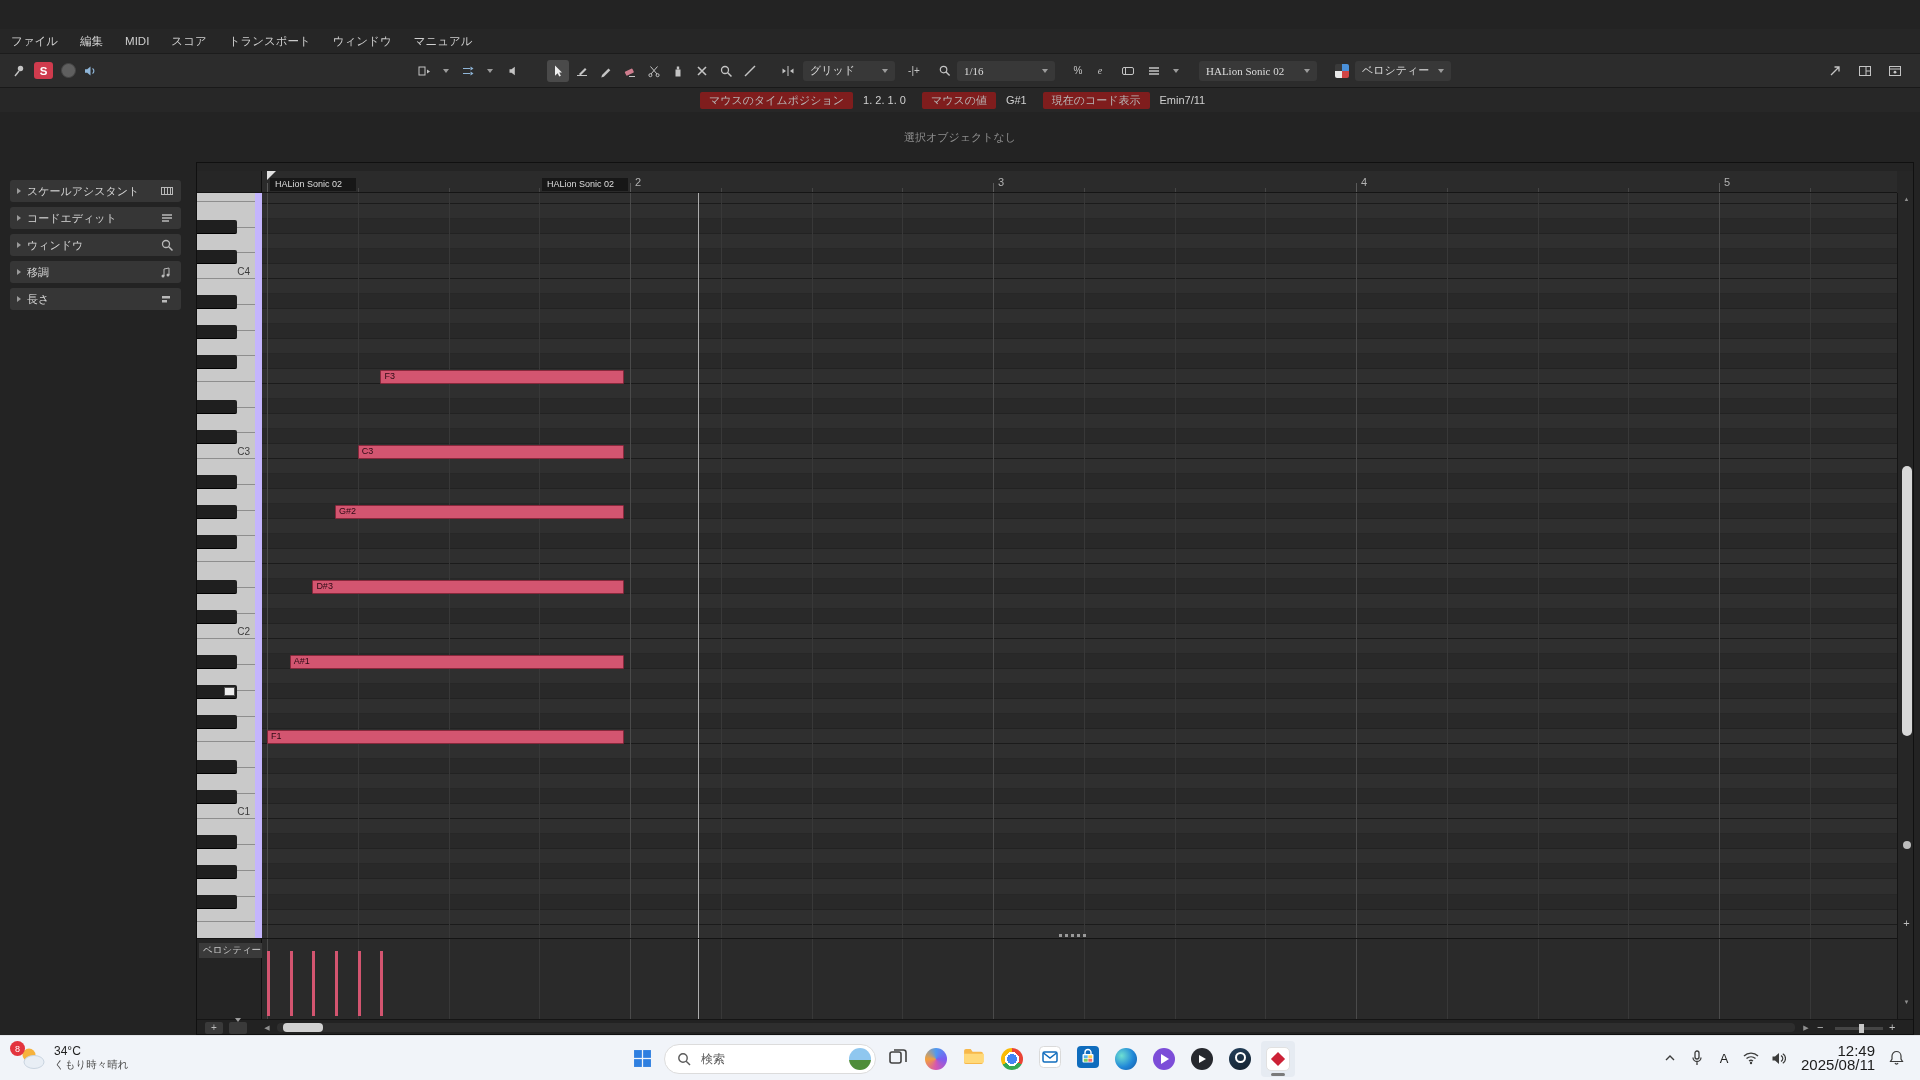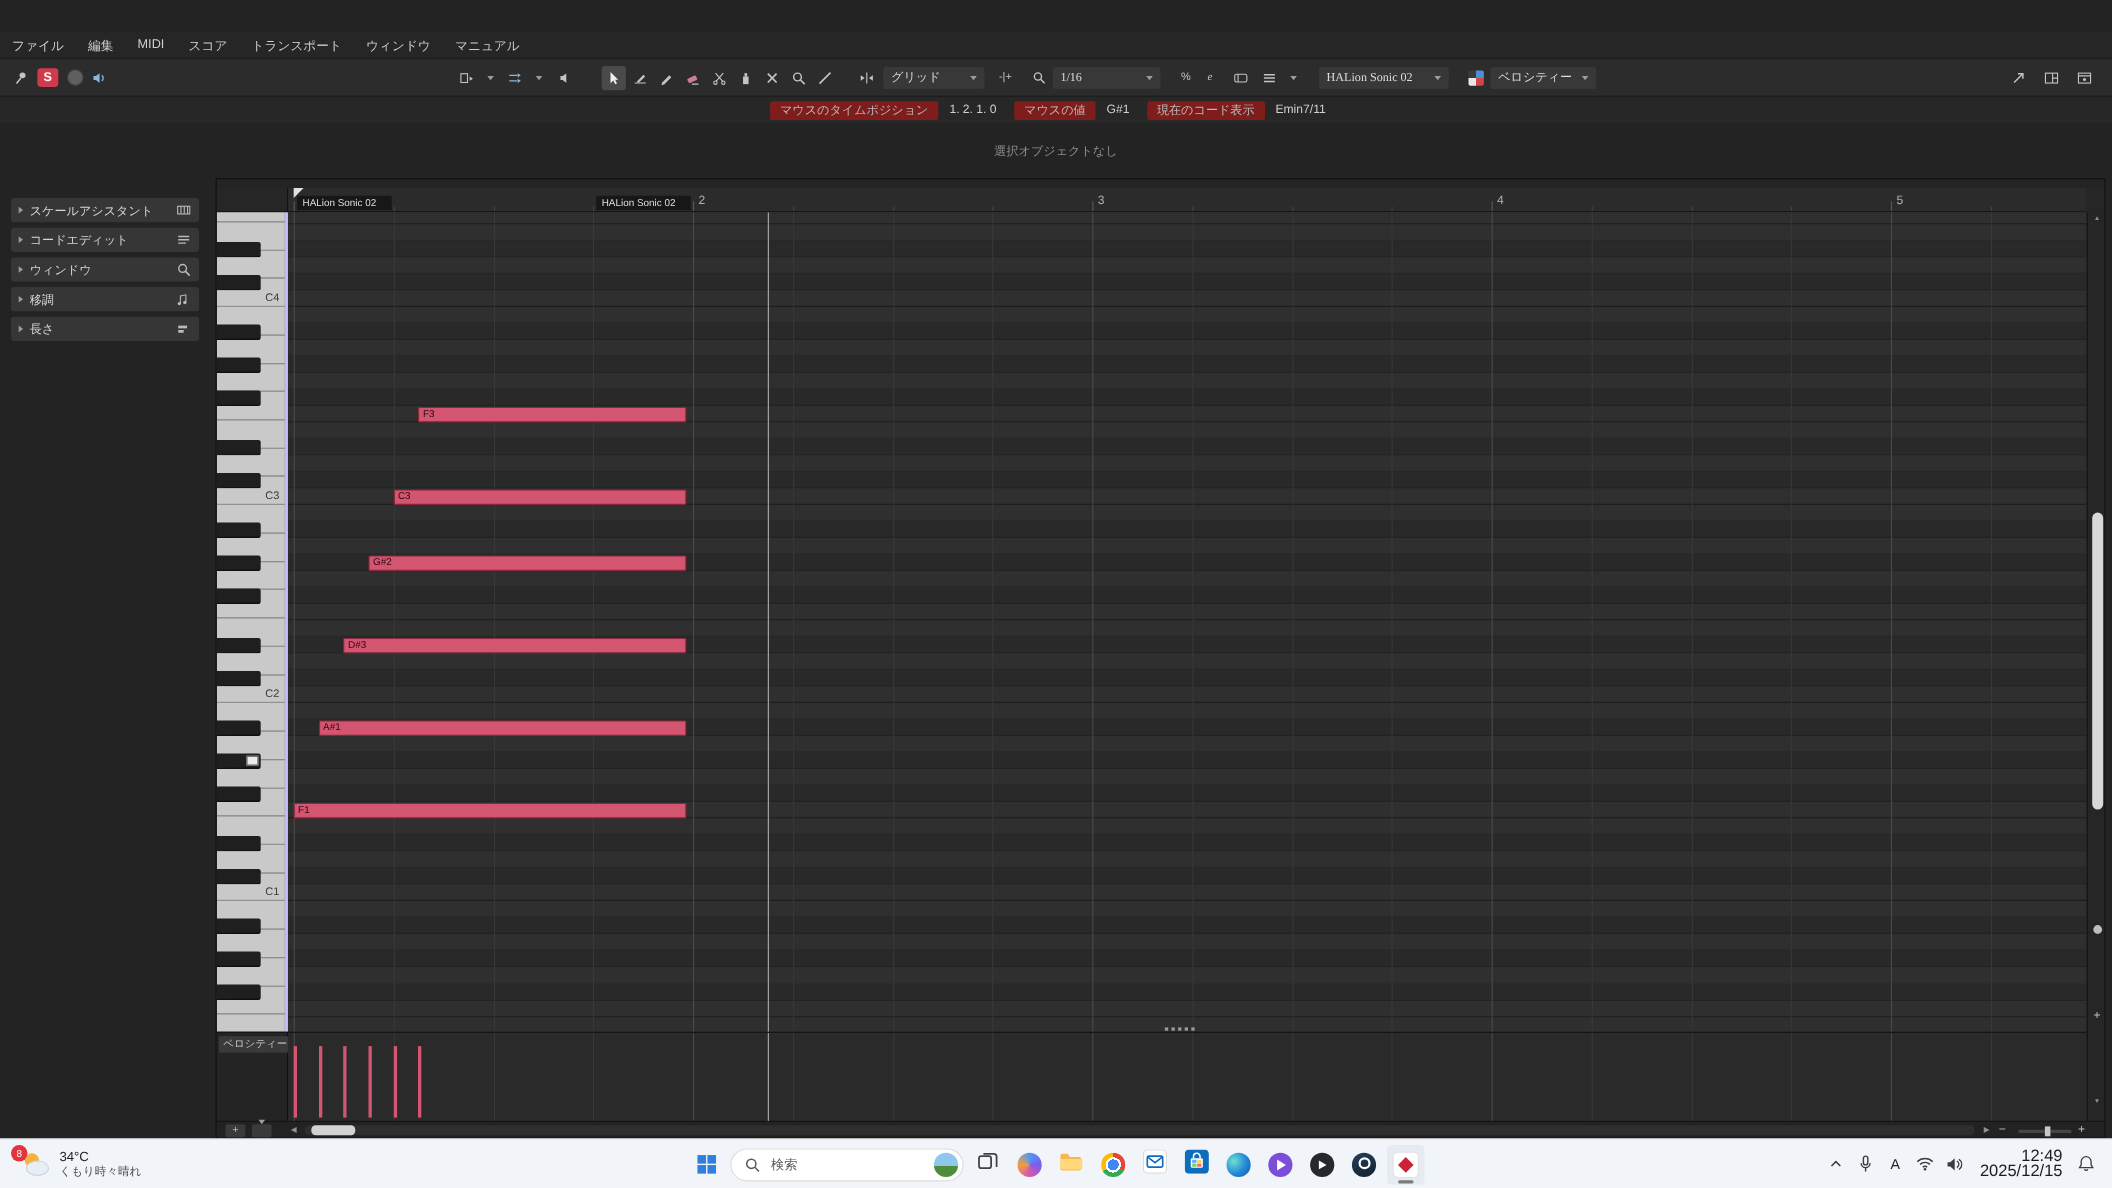--- a/index.html
+++ b/index.html
@@ -53,21 +53,21 @@
   .topstrip{position:absolute;left:0;top:0;width:100%;height:8px;background:#242424;}
   .keys-corner{position:absolute;left:0;top:8px;width:65px;height:22px;background:#262626;border-right:1px solid #0f0f0f;border-bottom:1px solid #151515;box-sizing:border-box;}
   .vs-corner{position:absolute;left:1700px;top:8px;width:18px;height:22px;background:#262626;}
   .ruler{position:absolute;left:65px;top:8px;width:1635px;height:22px;background:#2b2b2b;border-bottom:1px solid #151515;overflow:hidden;box-sizing:border-box;}
   .mnum{position:absolute;top:5px;font-size:11px;color:#b2b2b2;}
   .rtickM{position:absolute;bottom:0;width:1px;height:9px;background:#5a5a5a;}
   .rtickB{position:absolute;bottom:0;width:1px;height:4px;background:#454545;}
   .startmark{position:absolute;left:70px;top:8px;width:0;height:0;border-top:9px solid #e0e0e0;border-right:9px solid transparent;z-index:5;}
   .partchip{position:absolute;top:15px;height:13px;background:rgba(18,18,18,0.78);color:#dedede;font-size:9px;line-height:13px;
             padding:0 5px;z-index:4;white-space:nowrap;overflow:hidden;box-sizing:border-box;}
-  .piano{position:absolute;left:0;top:30px;width:65px;height:745px;background:#2b2b2b;border-right:3px solid #c4b5fd;overflow:hidden;box-sizing:border-box;}
+  .piano{position:absolute;left:0;top:30px;width:65px;height:745px;background:#2b2b2b;border-right:7px solid #c4b5fd;overflow:hidden;box-sizing:border-box;}
   .wkey{position:absolute;left:0;width:65px;background:#c9c9c9;border-bottom:1px solid #8e8e8e;box-sizing:border-box;}
   .bkey{position:absolute;left:0;width:40px;height:14px;background:#1f1f1f;border-radius:0 2px 2px 0;border-bottom:1px solid #000;box-sizing:border-box;}
   .clabel{position:absolute;right:5px;font-size:10px;color:#3a3a3a;z-index:3;}
   .keyhl{position:absolute;left:27px;width:11px;height:9px;background:#ececec;border:1px solid #555;box-sizing:border-box;z-index:4;}
   .grid{position:absolute;left:65px;top:30px;width:1635px;height:745px;background:#2f2f2f;overflow:hidden;}
   .stripe{position:absolute;left:0;width:100%;height:15px;box-sizing:border-box;}
   .vline{position:absolute;top:0;bottom:0;width:1px;}
   .playhead{position:absolute;top:0;bottom:0;width:1px;background:#adadad;z-index:6;}
   .note{position:absolute;height:14px;border:1px solid #88283c;box-sizing:border-box;border-radius:1px;font-size:9px;color:#2d0b15;
         line-height:11px;padding-left:3px;overflow:hidden;white-space:nowrap;z-index:7;}
@@ -759,21 +759,21 @@
           </svg>
       </div>
       <div class="tray-ic">
         <svg width="15" height="13" viewBox="0 0 15 13">
             <path d="M1.5 4.5h2.5L8 1v11L4 8.5H1.5z" fill="#3c3c3c"></path>
             <path d="M10 3.5c2.4 1.6 2.4 4.4 0 6M11.8 1.8c3.6 2.4 3.6 7 0 9.4" stroke="#3c3c3c" fill="none" stroke-width="1.2"></path>
           </svg>
       </div>
       <div class="tb-clock">
         <div>12:49</div>
-        <div>2025/12/15</div>
+        <div>2025/08/11</div>
       </div>
       <div class="tray-ic">
         <svg width="15" height="16" viewBox="0 0 14 16">
             <path d="M7 1.5a4.5 4.5 0 00-4.5 4.5v3L1 11.5h12L11.5 9V6A4.5 4.5 0 007 1.5z" fill="none" stroke="#3c3c3c" stroke-width="1.2"></path>
             <path d="M5.5 13a1.6 1.6 0 003 0" stroke="#3c3c3c" fill="none" stroke-width="1.2"></path>
           </svg>
       </div>
     </div>
   </div>
 </div>

